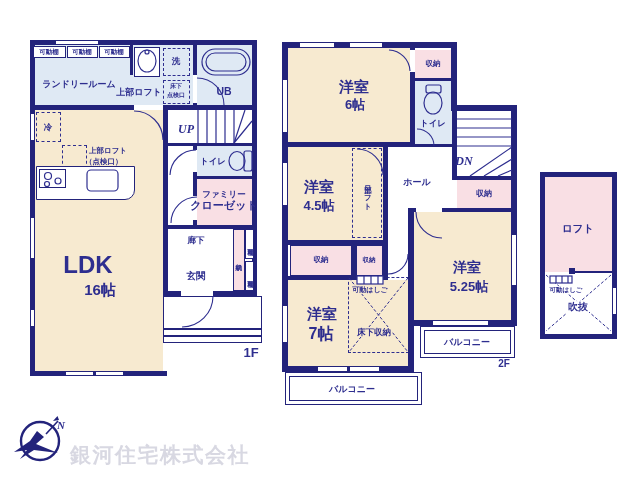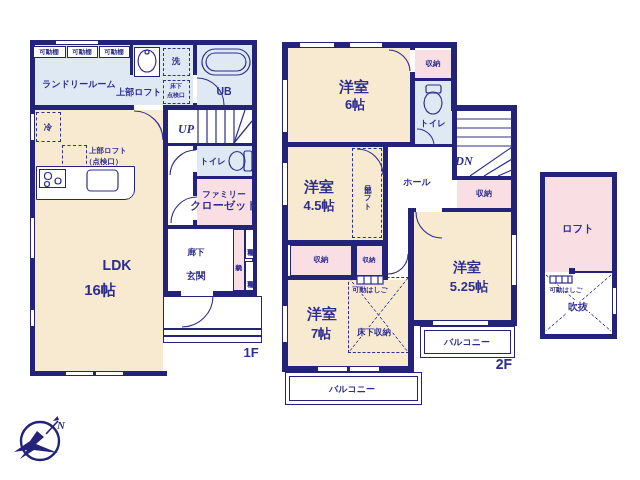--- a/index.html
+++ b/index.html
@@ -223,50 +223,51 @@
   <div class="t" style="left:176px;top:87px;font-size:6px">床下</div>
   <div class="t" style="left:176px;top:96px;font-size:6px">点検口</div>
   <div class="t" style="left:224px;top:91px;font-size:10.5px">UB</div>
   <div class="t" style="left:48px;top:127px;font-size:8.5px">冷</div>
   <div class="t tl" style="left:89px;top:151px;font-size:7.5px">上部ロフト</div>
   <div class="t tl" style="left:85px;top:162px;font-size:7.5px">（点検口）</div>
   <div class="t it" style="left:186px;top:129px;font-size:12px">UP</div>
   <div class="t" style="left:213px;top:161px;font-size:8.5px">トイレ</div>
   <div class="t" style="left:224px;top:194px;font-size:8.5px">ファミリー</div>
   <div class="t" style="left:224px;top:205px;font-size:11px">クローゼット</div>
-  <div class="t" style="left:196px;top:252px;font-size:8.5px">廊下</div>
+  <div class="t" style="left:196px;top:240px;font-size:8.5px">廊下</div>
   <div class="t" style="left:196px;top:276px;font-size:9.5px">玄関</div>
   <div class="t tv" style="left:239px;top:259px;font-size:6.5px">収納</div>
   <div class="t tv" style="left:250px;top:244px;font-size:6px">可動棚</div>
   <div class="t tv" style="left:250px;top:276px;font-size:6px">可動棚</div>
-  <div class="t" style="left:117px;top:265px;font-size:14px">LDK</div>
+  <div class="t" style="left:88px;top:265px;font-size:24px">LDK</div>
   <div class="t" style="left:100px;top:290px;font-size:15px">16帖</div>
   <div class="t" style="left:251px;top:353px;font-size:13px">1F</div>
 
   <div class="t" style="left:354px;top:87px;font-size:15px">洋室</div>
   <div class="t" style="left:355px;top:105px;font-size:13px">6帖</div>
   <div class="t" style="left:433px;top:64px;font-size:7.5px">収納</div>
   <div class="t" style="left:433px;top:123px;font-size:8.5px">トイレ</div>
   <div class="t it" style="left:464px;top:161px;font-size:12px">DN</div>
   <div class="t" style="left:417px;top:182px;font-size:9px">ホール</div>
   <div class="t" style="left:484px;top:194px;font-size:8px">収納</div>
   <div class="t" style="left:319px;top:187px;font-size:15px">洋室</div>
   <div class="t" style="left:319px;top:206px;font-size:13px">4.5帖</div>
   <div class="t tv" style="left:367px;top:193px;font-size:7.5px">上部ロフト</div>
   <div class="t" style="left:321px;top:260px;font-size:7.5px">収納</div>
   <div class="t" style="left:369px;top:260px;font-size:6.5px">収納</div>
   <div class="t" style="left:370px;top:290px;font-size:7px;background:var(--cream);padding:0 1px">可動はしご</div>
   <div class="t" style="left:322px;top:314px;font-size:15px">洋室</div>
-  <div class="t" style="left:321px;top:334px;font-size:13px">7帖</div>
+  <div class="t" style="left:321px;top:334px;font-size:16px">7帖</div>
   <div class="t" style="left:374px;top:332px;font-size:8.5px;background:var(--cream);padding:0 1px">床下収納</div>
   <div class="t" style="left:467px;top:267px;font-size:14px">洋室</div>
   <div class="t" style="left:469px;top:287px;font-size:13px">5.25帖</div>
   <div class="t" style="left:467px;top:342px;font-size:9px">バルコニー</div>
   <div class="t" style="left:352px;top:389px;font-size:9px">バルコニー</div>
-  <div class="t" style="left:504px;top:364px;font-size:14px">2F</div>
+  <div class="t" style="left:504px;top:364px;font-size:10px">2F</div>
 
   <div class="t" style="left:578px;top:228px;font-size:10.5px">ロフト</div>
   <div class="t" style="left:566px;top:290px;font-size:6.5px;background:#fff;padding:0 1px">可動はしご</div>
   <div class="t" style="left:578px;top:307px;font-size:10px;background:#fff;padding:0 1px">吹抜</div>
 
   <div class="t it" style="left:61px;top:425px;font-size:11px">N</div>
+  <div class="t tl" style="left:70px;top:455px;font-size:21px;color:var(--logo);letter-spacing:1.5px">銀河住宅株式会社</div>
 
 </div>
 
 </body></html>

